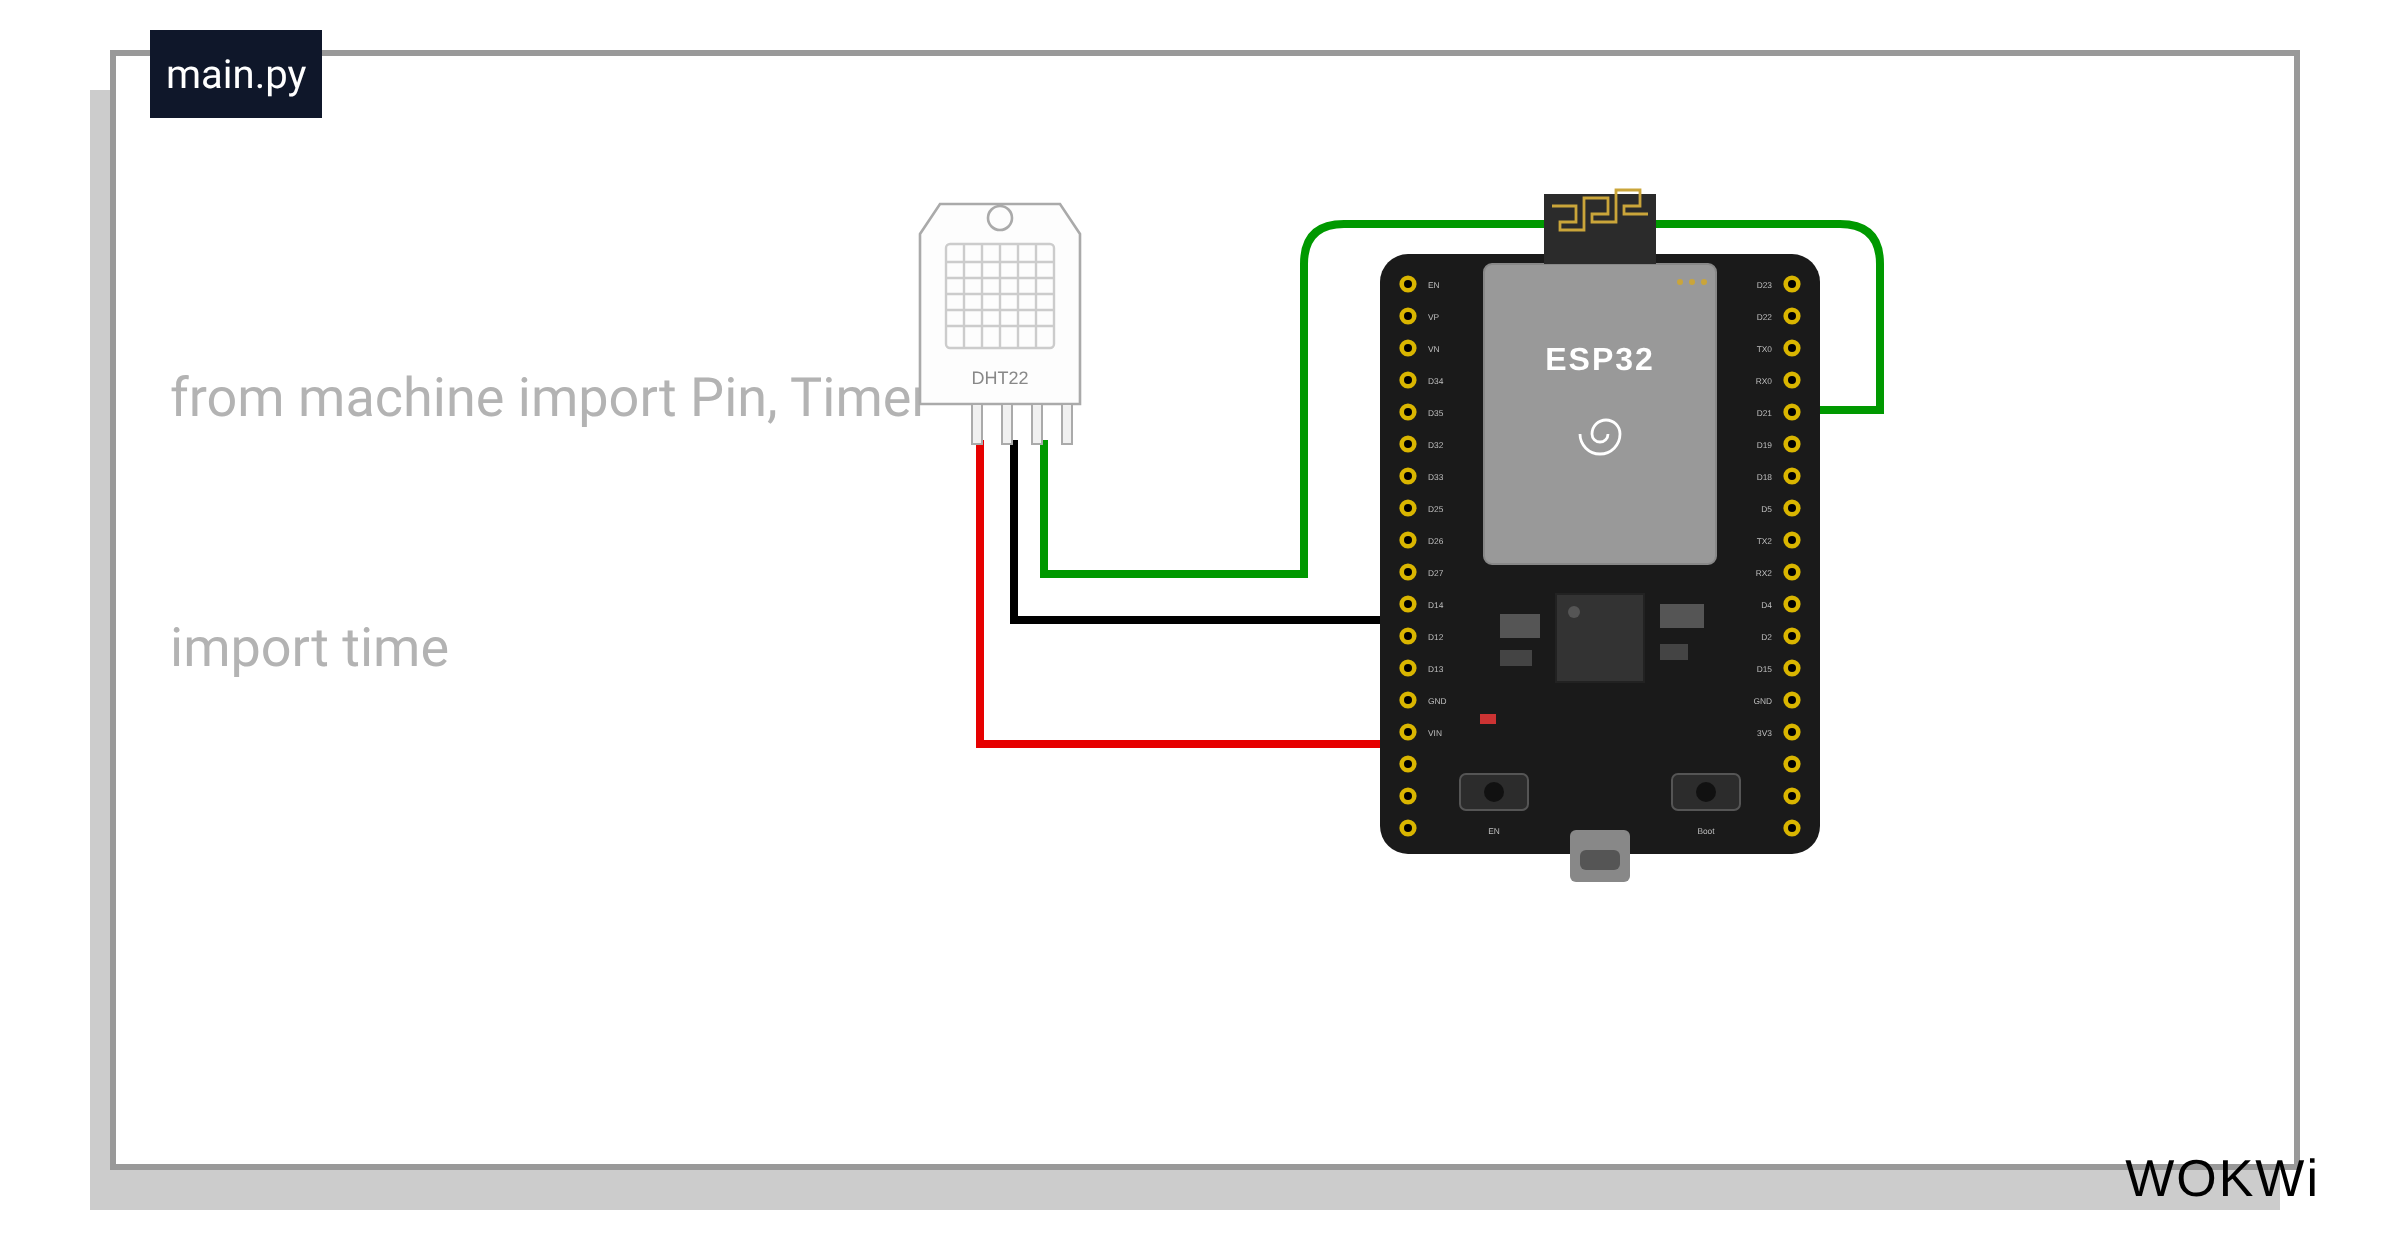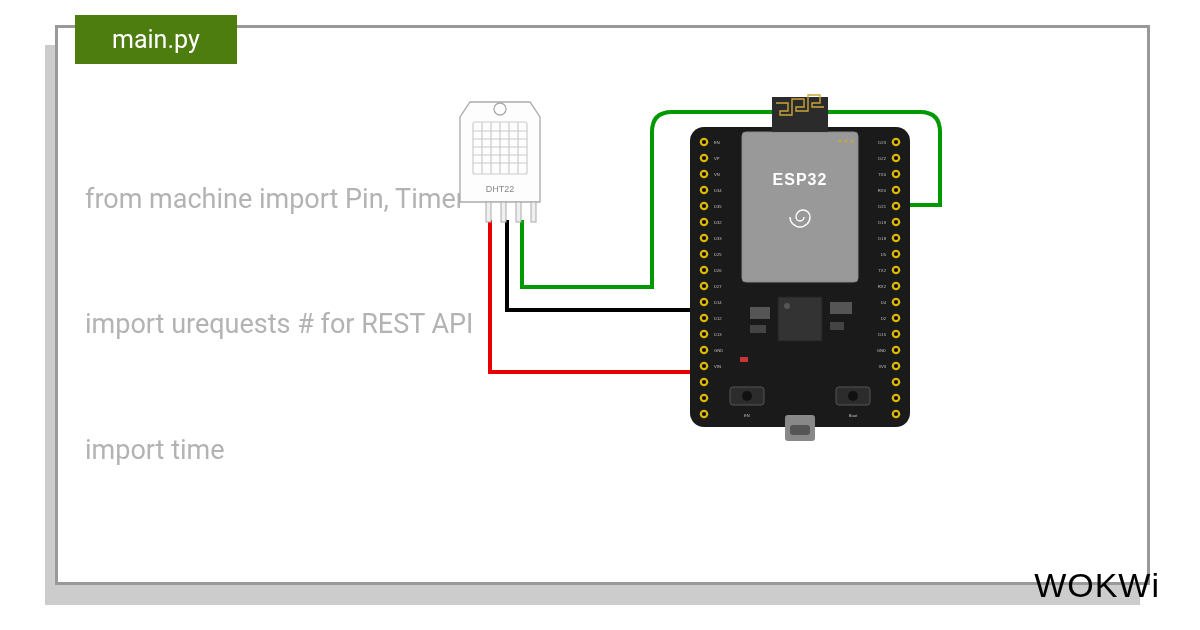--- a/index.html
+++ b/index.html
@@ -19,40 +19,40 @@
   .shadow {
     position:absolute;
     left:45px; top:45px;
     width:1095px; height:560px;
     background:#ccc;
     z-index:-1;
   }
   .tab {
     position:absolute;
     left:75px; top:15px;
-    background:#4d7c0f;
+    background:#0f172a;
     color:#fff;
-    padding:10px 37px;
-    font-size:25px;
+    padding:10px 8px;
+    font-size:20px;
     font-weight:400;
     z-index:10;
   }
   .code {
     position:absolute;
     left:85px; top:95px;
     font-size:27px;
     line-height:1.55;
     color:#b3b3b3;
     font-weight:400;
     white-space:pre;
   }
   .wokwi {
     position:absolute;
     right:40px; bottom:25px;
-    font-size:34px;
+    font-size:26px;
     font-weight:400;
     letter-spacing:1px;
     font-family: "Comic Sans MS", cursive, sans-serif;
     color:#000;
   }
   .diagram {
     position:absolute;
     left:420px; top:92px;
     width:550px; height:400px;
   }
@@ -66,21 +66,20 @@
 
 <div class="shadow"></div>
 <div class="card"></div>
 
 <div class="tab">
   <span>main.py</span>
 </div>
 
 <div class="code">
   <div>from machine import Pin, Timer</div>
-  <div>import urequests # for REST API</div>
   <div>import time</div>
   
   
   
   
   <div></div>
   
 </div>
 
 <div class="diagram">

